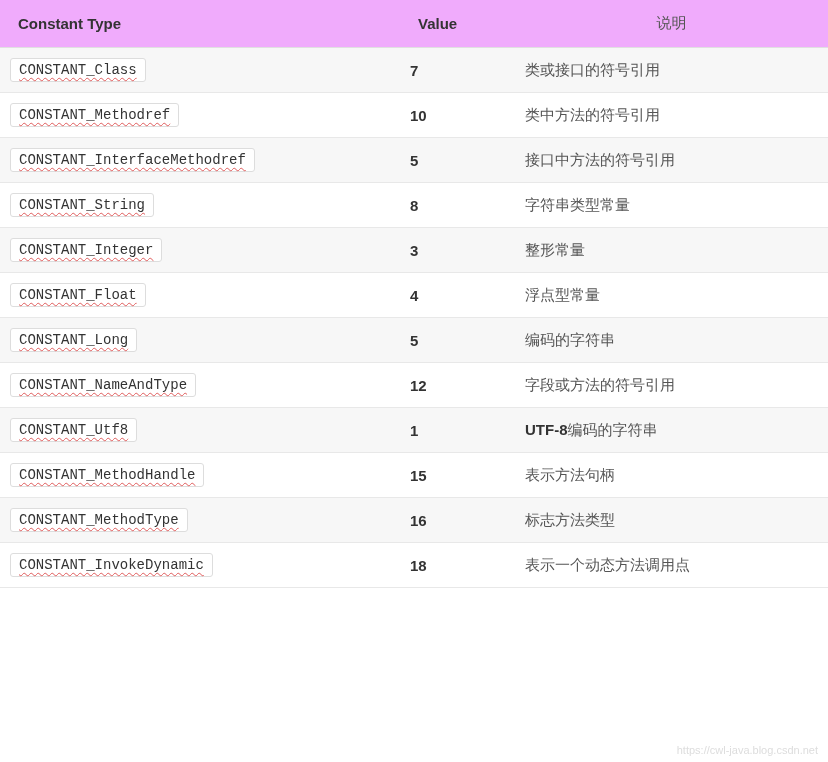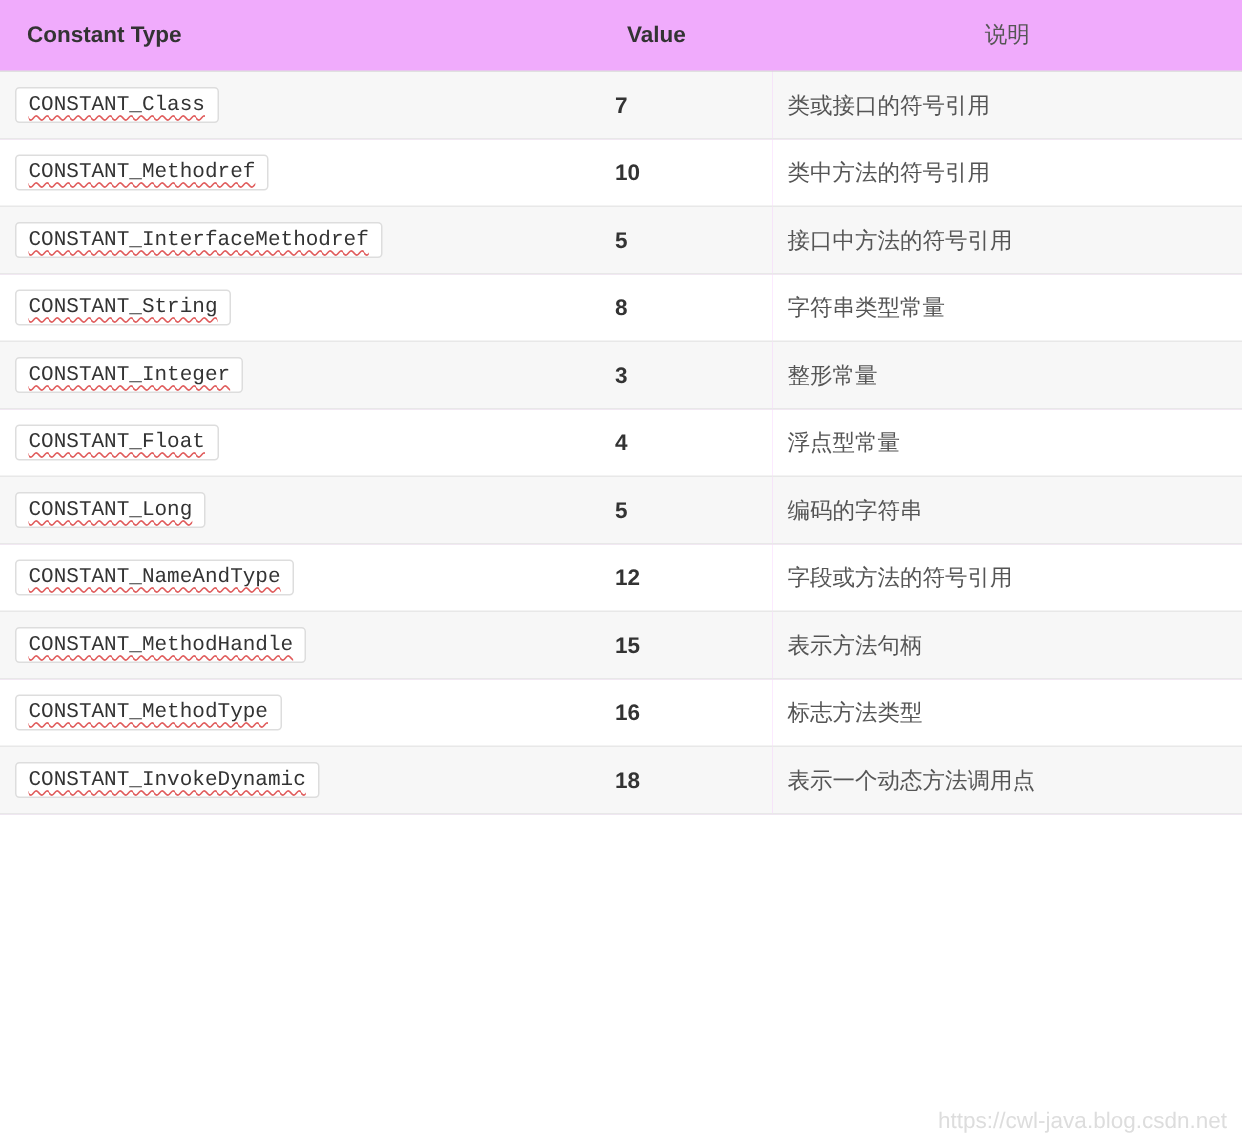--- a/index.html
+++ b/index.html
@@ -80,21 +80,21 @@
       text-decoration: underline;
       text-decoration-style: wavy;
       text-decoration-color: #e05c5c;
       text-decoration-thickness: 1px;
       text-underline-offset: 3px;
     }
     .watermark {
       position: absolute;
       bottom: 6px;
       right: 10px;
-      font-size: 15px;
+      font-size: 11px;
       color: #ddd;
       font-family: Arial, sans-serif;
     }
   </style>
 </head>
 <body>
 
 <table>
   <thead>
     <tr>
@@ -138,20 +138,25 @@
         <td><span class="code-chip">CONSTANT_Long</span></td>
         <td class="value-cell">5</td>
         <td class="desc-cell">编码的字符串</td>
       </tr>
       <tr>
         <td><span class="code-chip">CONSTANT_NameAndType</span></td>
         <td class="value-cell">12</td>
         <td class="desc-cell">字段或方法的符号引用</td>
       </tr>
       <tr>
+        <td><span class="code-chip">CONSTANT_Utf8</span></td>
+        <td class="value-cell">1</td>
+        <td class="desc-cell"><span class="utf8-bold">UTF-8</span><span>编码的字符串</span></td>
+      </tr>
+      <tr>
         <td><span class="code-chip">CONSTANT_MethodHandle</span></td>
         <td class="value-cell">15</td>
         <td class="desc-cell">表示方法句柄</td>
       </tr>
       <tr>
         <td><span class="code-chip">CONSTANT_MethodType</span></td>
         <td class="value-cell">16</td>
         <td class="desc-cell">标志方法类型</td>
       </tr>
       <tr>

